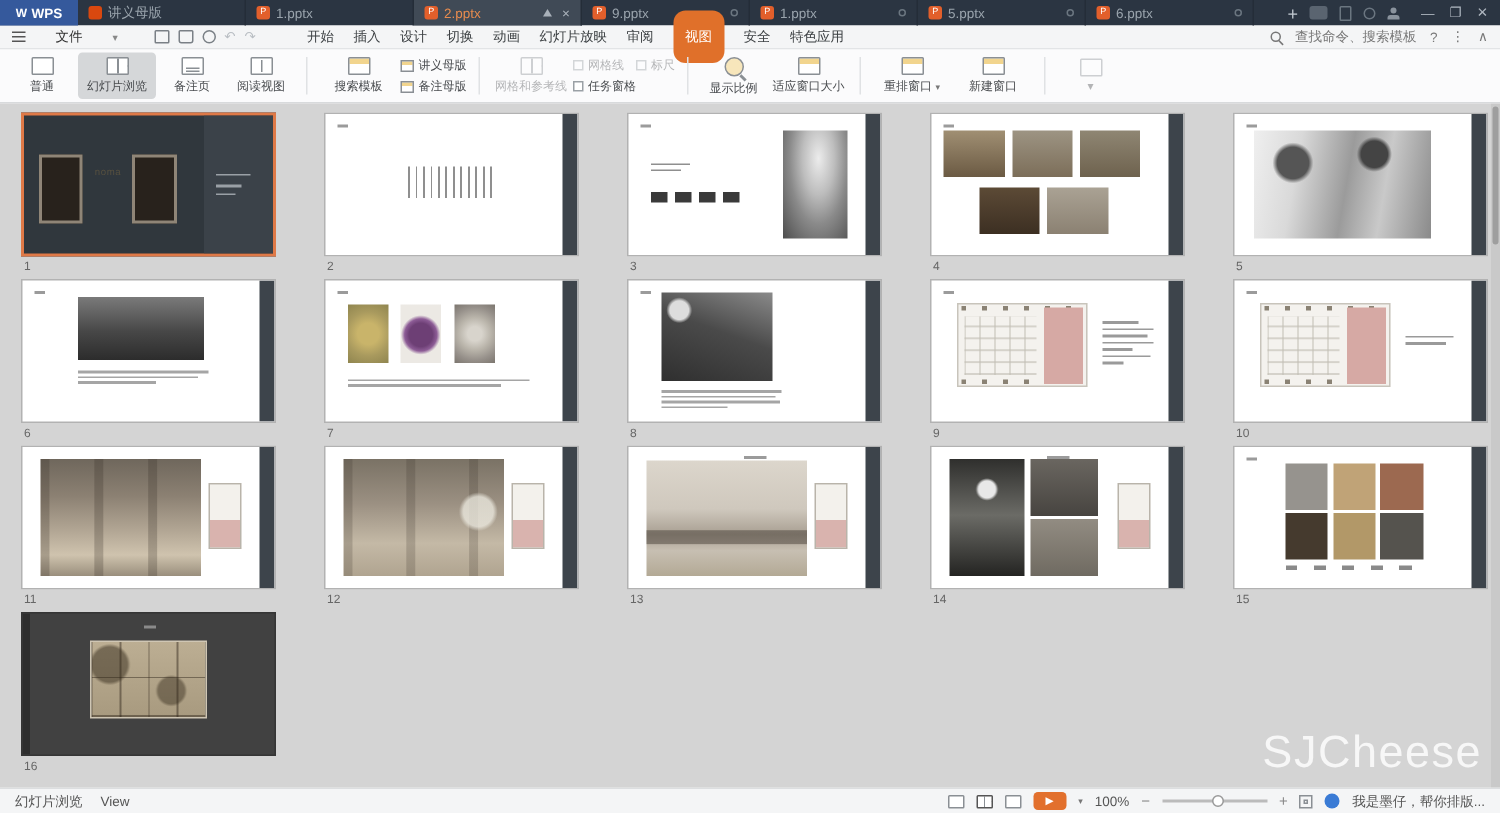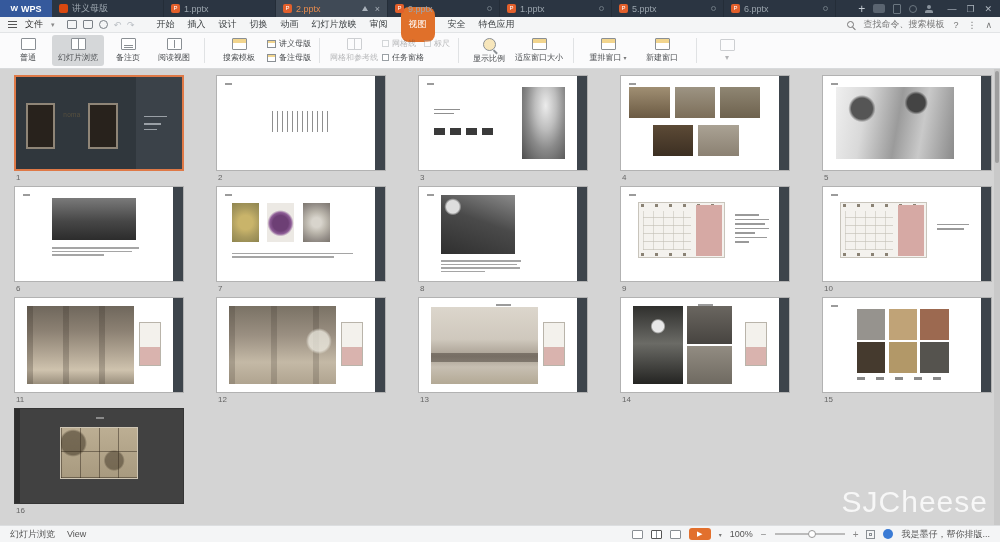--- a/index.html
+++ b/index.html
@@ -21,21 +21,21 @@
   .tb-plus { color:#c2c9d1; font-size:12px; }
   .tb-box { width:12px; height:9px; background:#5a6470; border-radius:2px; }
   .tb-doc { width:8px; height:10px; border:1px solid #6b7680; border-radius:1px; }
   .tb-ring { width:8px; height:8px; border:1px solid #6b7680; border-radius:50%; }
   .tb-user { width:8px; height:8px; position:relative; }
   .tb-user::before { content:""; position:absolute; left:2px; top:0; width:4px; height:4px; border-radius:50%; background:#8a939d; }
   .tb-user::after { content:""; position:absolute; left:0; bottom:0; width:8px; height:3px; border-radius:2px 2px 0 0; background:#8a939d; }
   .winctl { display:flex; gap:10px; margin-left:6px; color:#aeb6bf; font-size:9px; align-items:center; }
 
   
-  .menubar { height:16px; background:#f4f5f6; border-bottom:1px solid #e2e4e6; display:flex; align-items:center; padding:0 8px; gap:8px; font-size:9px; }
+  .menubar { height:16px; background:#f4f5f6; border-bottom:1px solid #e2e4e6; display:flex; align-items:center; padding:0 8px; gap:20px; font-size:9px; }
   .hamb { width:9px; height:7px; border-top:1px solid #555; border-bottom:1px solid #555; position:relative; }
   .hamb::after { content:""; position:absolute; left:0; top:2px; width:9px; height:1px; background:#555; }
   .file-label { color:#333; }
   .caret { font-size:7px; color:#888; }
   .qicons { display:flex; gap:6px; align-items:center; margin:0 4px; color:#666; }
   .qi { width:10px; height:9px; border:1px solid #7a8086; border-radius:1px; }
   .qi.print { border-radius:1px 1px 2px 2px; }
   .qi.prev { border-radius:50%; width:9px; height:9px; }
   .undo { color:#b9bec3; font-size:9px; }
   .menus { display:flex; gap:13px; margin-left:10px; align-items:center; }

